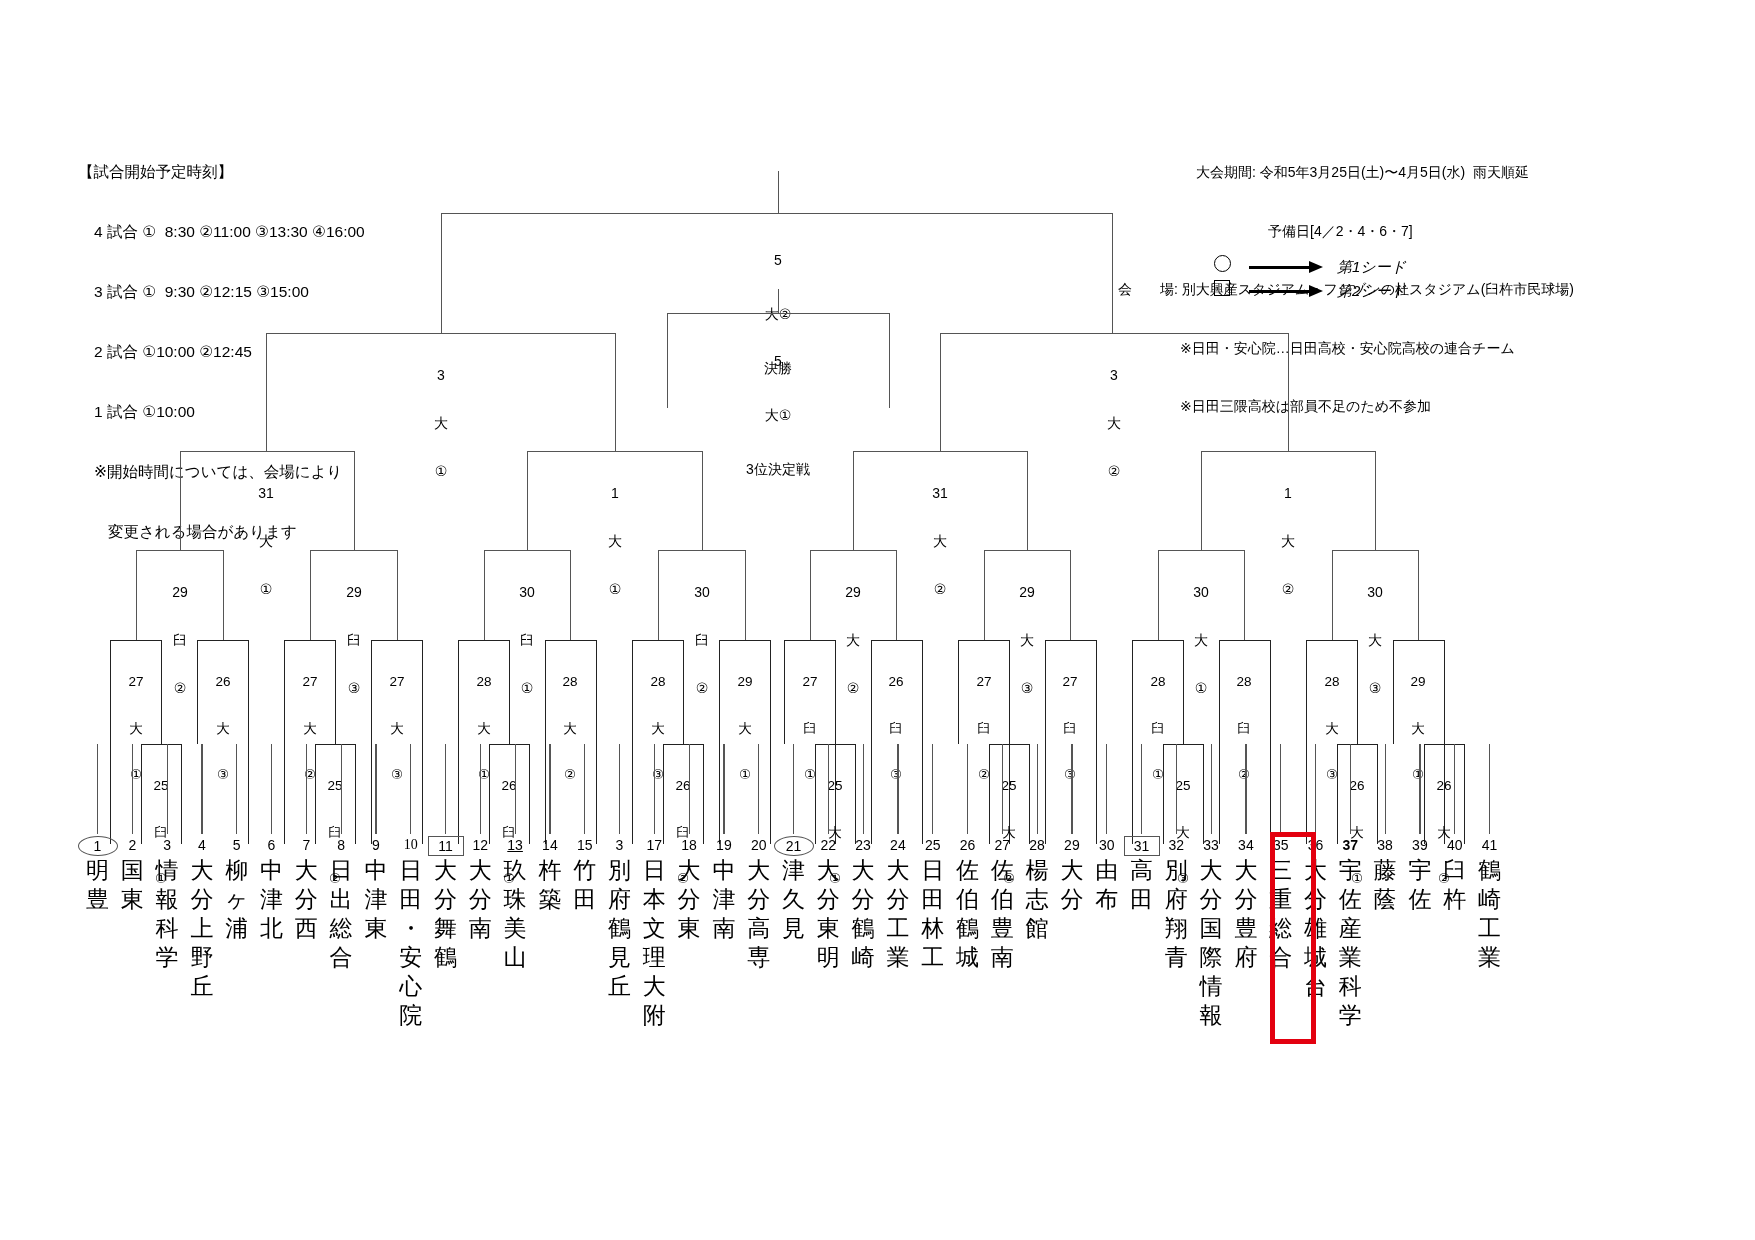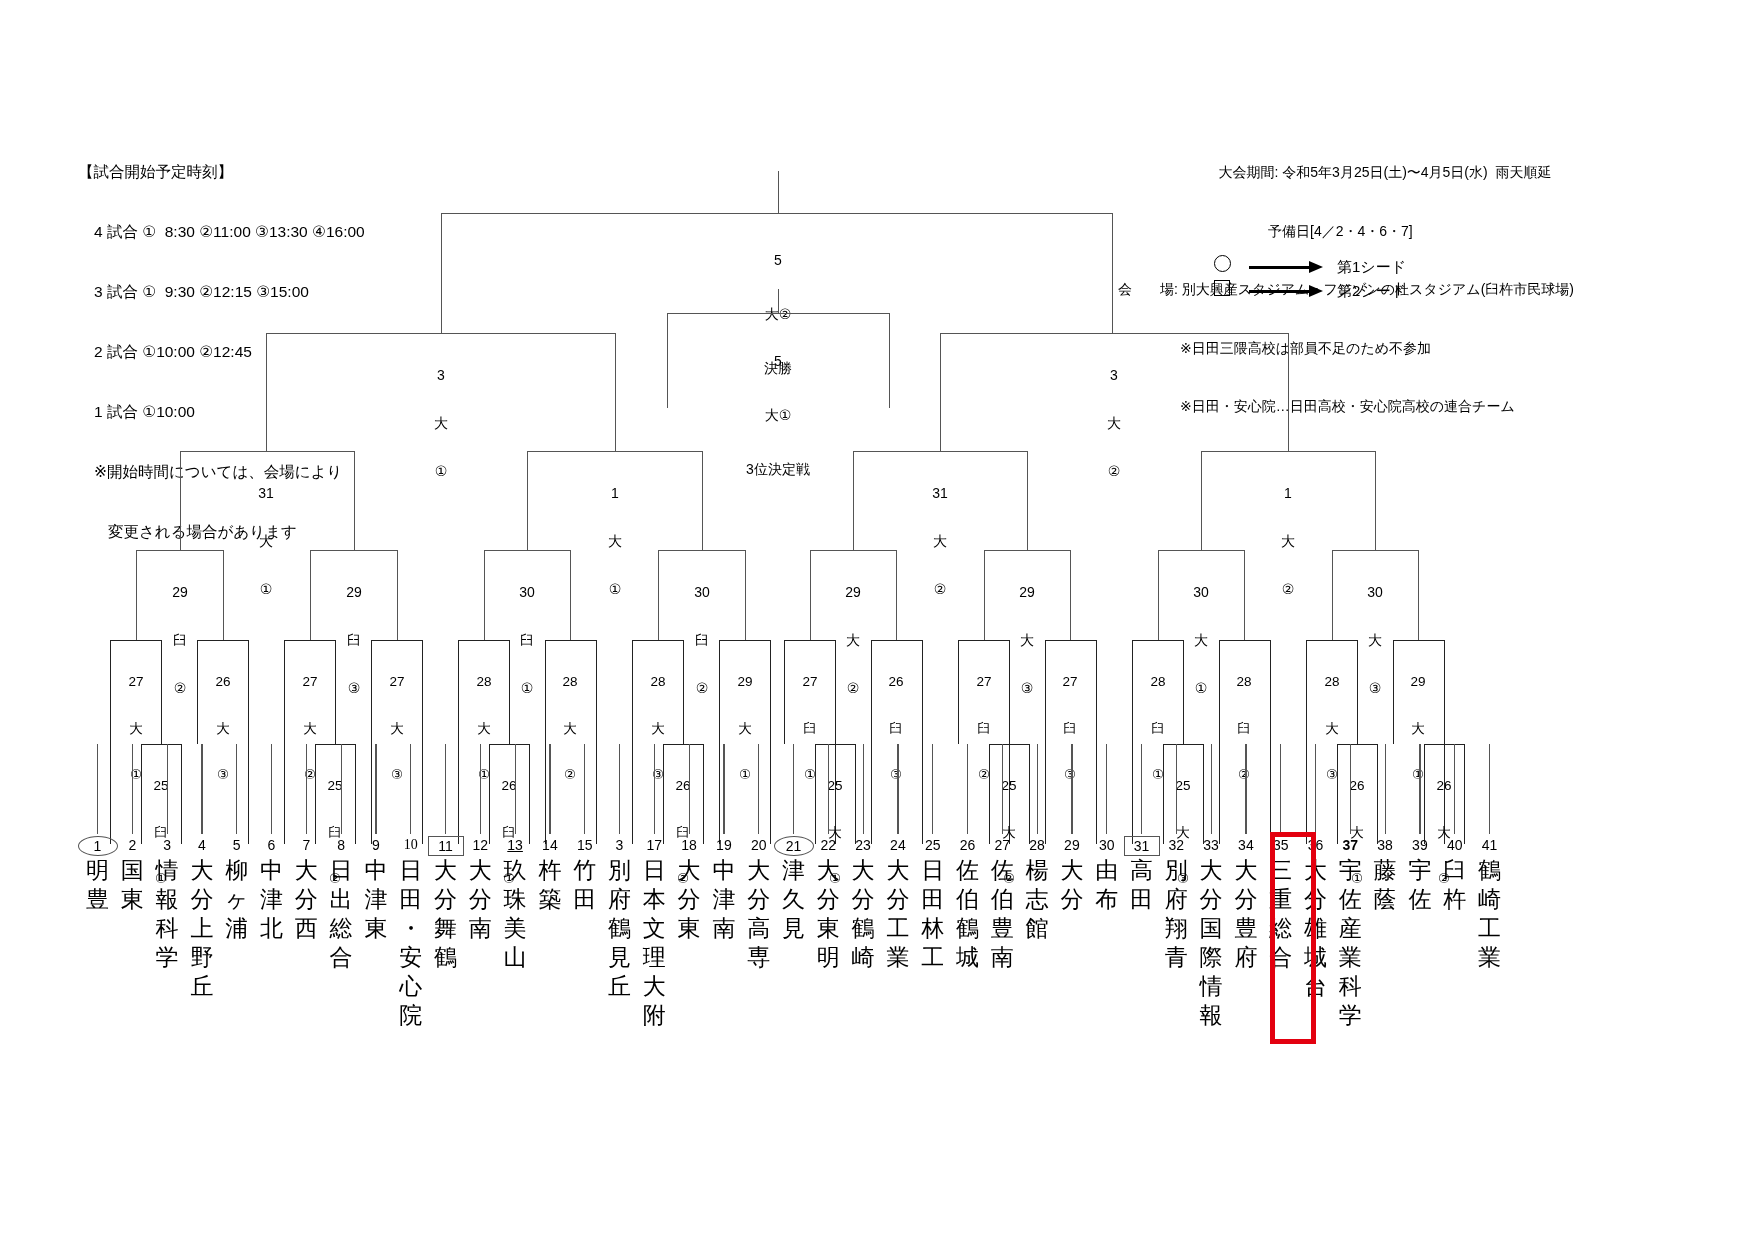--- a/index.html
+++ b/index.html
@@ -7,24 +7,24 @@
   #stage{position:absolute;left:0;top:0;width:1755px;height:1240px;overflow:hidden;}
 
   .title{position:absolute;left:0;top:72px;width:1755px;text-align:center;font-size:30px;font-weight:bold;letter-spacing:1px;}
 
   .infoL{position:absolute;left:78px;top:122px;font-size:15.5px;line-height:20px;white-space:pre;}
   .infoL .hd{font-size:15.5px;}
   .infoL .ind1{padding-left:16px;}
   .infoL .ind2{padding-left:30px;}
 
   .infoR{position:absolute;left:1118px;top:124px;font-size:14px;line-height:19.5px;white-space:pre;}
-  .infoR .r2{padding-left:78px;text-align:center;}
+  .infoR .r2{padding-left:78px;}
   .infoR .r4{padding-left:66px;}
 
-  .legend{position:absolute;left:1205px;top:255px;font-size:15px;line-height:24px;}
+  .legend{position:absolute;left:1205px;top:255px;font-size:15px;line-height:24px;font-style:italic;}
   .legend .row{display:flex;align-items:center;height:24px;}
   .lg-mark{width:34px;text-align:center;}
   .lg-circle{display:inline-block;width:15px;height:15px;border:1.5px solid #000;border-radius:50%;}
   .lg-square{display:inline-block;width:14px;height:14px;border:1.5px solid #000;}
   .lg-arrow{width:78px;position:relative;height:12px;margin:0 10px;}
   .lg-arrow:before{content:"";position:absolute;left:0;top:5px;width:62px;height:2.5px;background:#000;}
   .lg-arrow:after{content:"";position:absolute;left:60px;top:0px;border-left:14px solid #000;border-top:6px solid transparent;border-bottom:6px solid transparent;}
   .lg-label{font-size:15px;}
 
   
@@ -63,22 +63,22 @@
     <div class="ind1">2 試合 ①10:00 ②12:45</div>
     <div class="ind1">1 試合 ①10:00</div>
     <div class="ind1">※開始時間については、会場により</div>
     <div class="ind2">変更される場合があります</div>
   </div>
 
   <div class="infoR">
     <div class="r2">大会期間: 令和5年3月25日(土)〜4月5日(水)  雨天順延</div>
     <div class="r4" style="padding-left:150px">予備日[4／2・4・6・7]</div>
     <div>会　　場: 別大興産スタジアム・フジゾンの杜スタジアム(臼杵市民球場)</div>
+    <div style="padding-left:62px">※日田・安心院…日田高校・安心院高校の連合チーム</div>
     <div style="padding-left:62px">※日田三隈高校は部員不足のため不参加</div>
-    <div style="padding-left:62px">※日田・安心院…日田高校・安心院高校の連合チーム</div>
   </div>
 
   <div class="legend">
     <div class="row">
       <span class="lg-mark"><span class="lg-circle"></span></span>
       <span class="lg-arrow"></span>
       <span class="lg-label">第1シード</span>
     </div>
     <div class="row">
       <span class="lg-mark"><span class="lg-square"></span></span>

